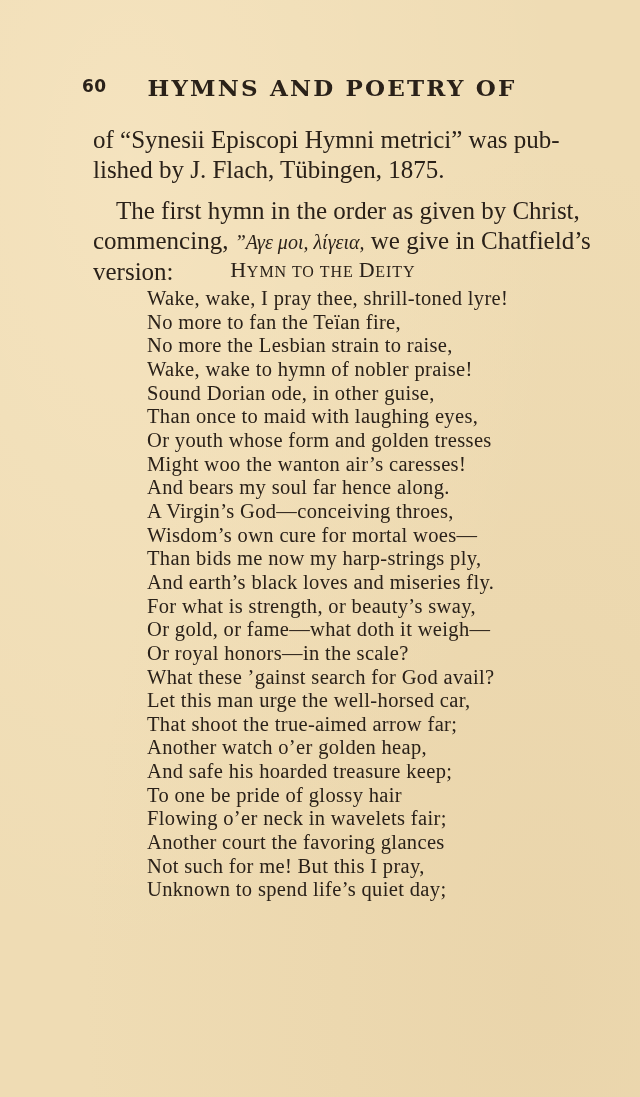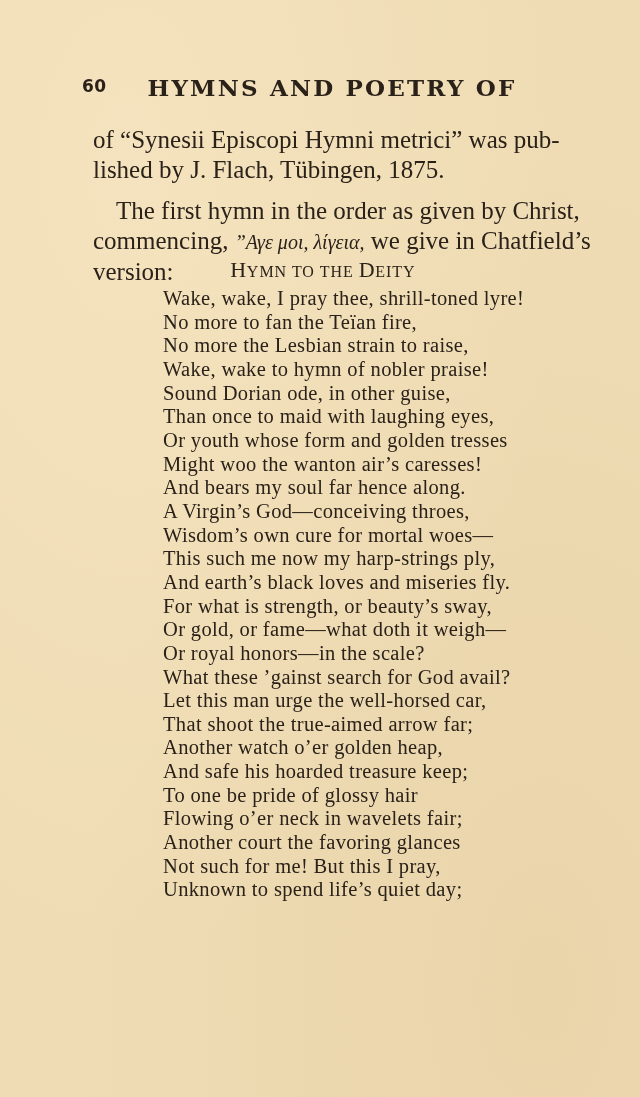--- a/index.html
+++ b/index.html
@@ -98,21 +98,20 @@
       left: 147px;
       top: 287px;
       width: 440px;
       font-size: 20.5px;
       line-height: 23.65px;
       letter-spacing: 0.35px;
     }
     .poem .verse {
       display: block;
       white-space: nowrap;
-      margin-left: 16px;
     }
   </style>
 </head>
 <body>
 
 <div class="page">
 
   <div class="running-head">
     <span class="page-number">60</span>
     <div class="running-title">HYMNS AND POETRY OF</div>
@@ -137,21 +136,21 @@
     <span class="verse">No more to fan the Teïan fire,</span>
     <span class="verse">No more the Lesbian strain to raise,</span>
     <span class="verse">Wake, wake to hymn of nobler praise!</span>
     <span class="verse">Sound Dorian ode, in other guise,</span>
     <span class="verse">Than once to maid with laughing eyes,</span>
     <span class="verse">Or youth whose form and golden tresses</span>
     <span class="verse">Might woo the wanton air’s caresses!</span>
     <span class="verse">And bears my soul far hence along.</span>
     <span class="verse">A Virgin’s God—conceiving throes,</span>
     <span class="verse">Wisdom’s own cure for mortal woes—</span>
-    <span class="verse">This such me now my harp-strings ply,</span>
+    <span class="verse">Than bids me now my harp-strings ply,</span>
     <span class="verse">And earth’s black loves and miseries fly.</span>
     <span class="verse">For what is strength, or beauty’s sway,</span>
     <span class="verse">Or gold, or fame—what doth it weigh—</span>
     <span class="verse">Or royal honors—in the scale?</span>
     <span class="verse">What these ’gainst search for God avail?</span>
     <span class="verse">Let this man urge the well-horsed car,</span>
     <span class="verse">That shoot the true-aimed arrow far;</span>
     <span class="verse">Another watch o’er golden heap,</span>
     <span class="verse">And safe his hoarded treasure keep;</span>
     <span class="verse">To one be pride of glossy hair</span>

